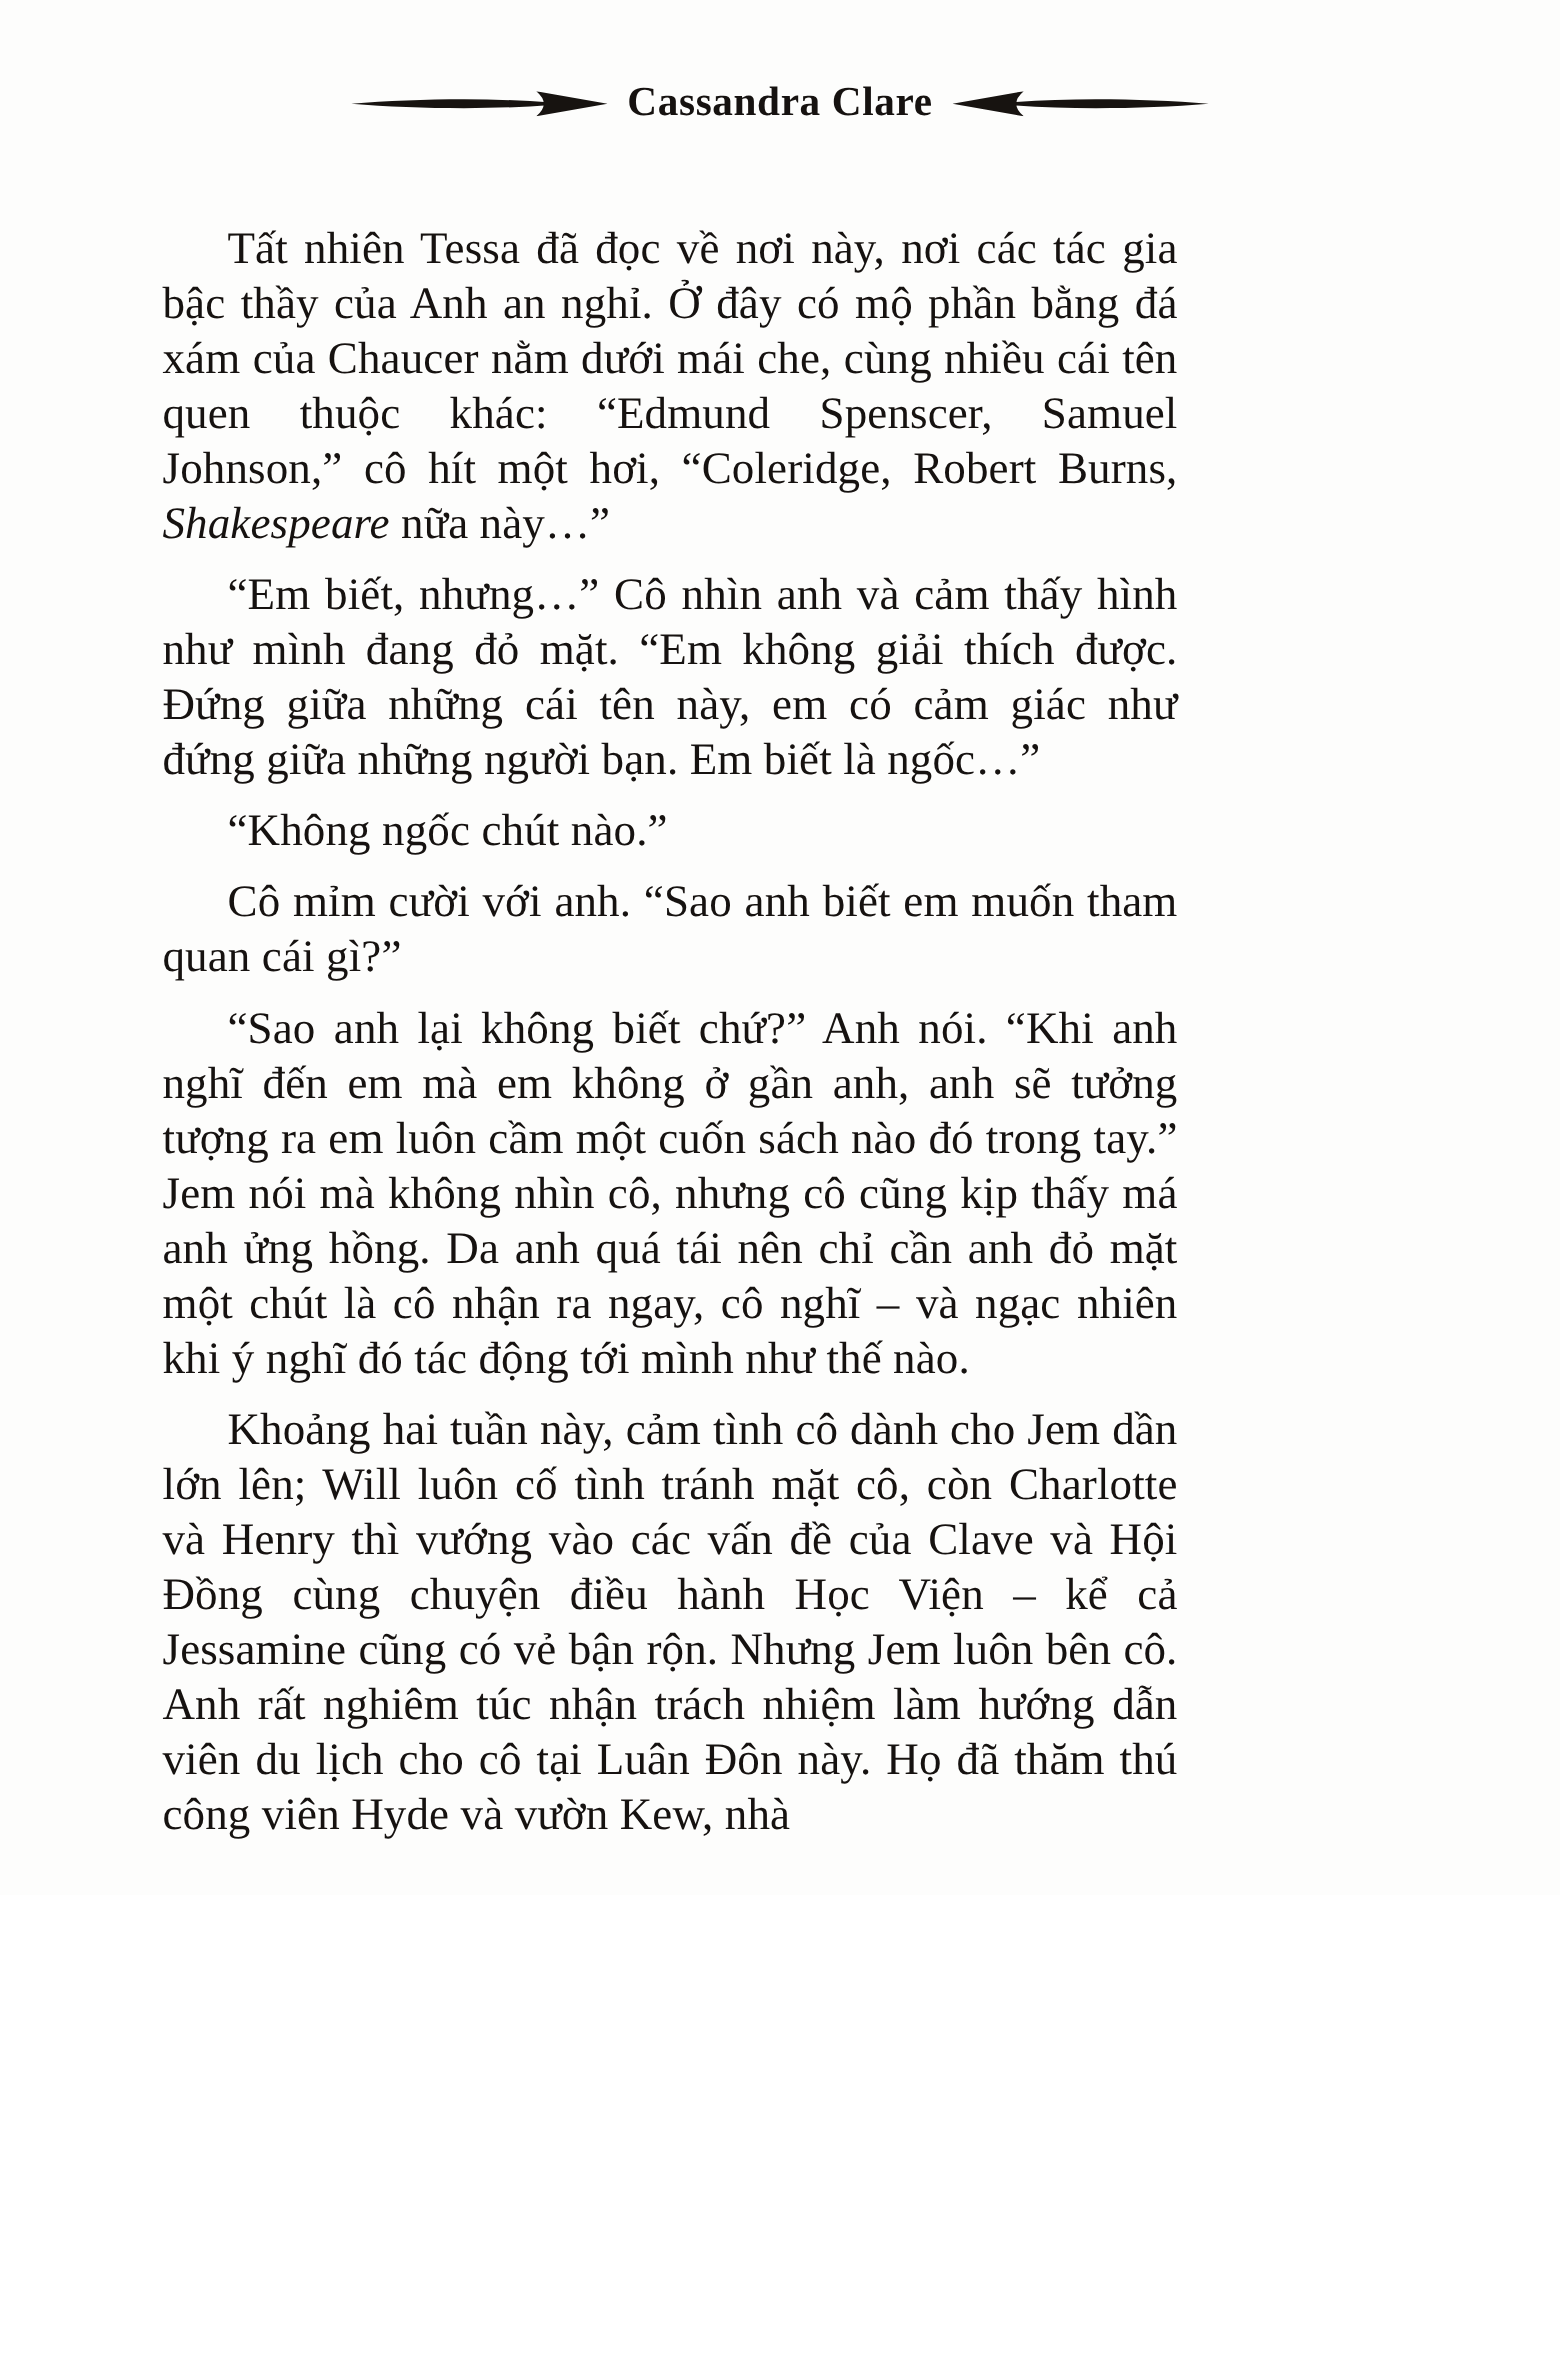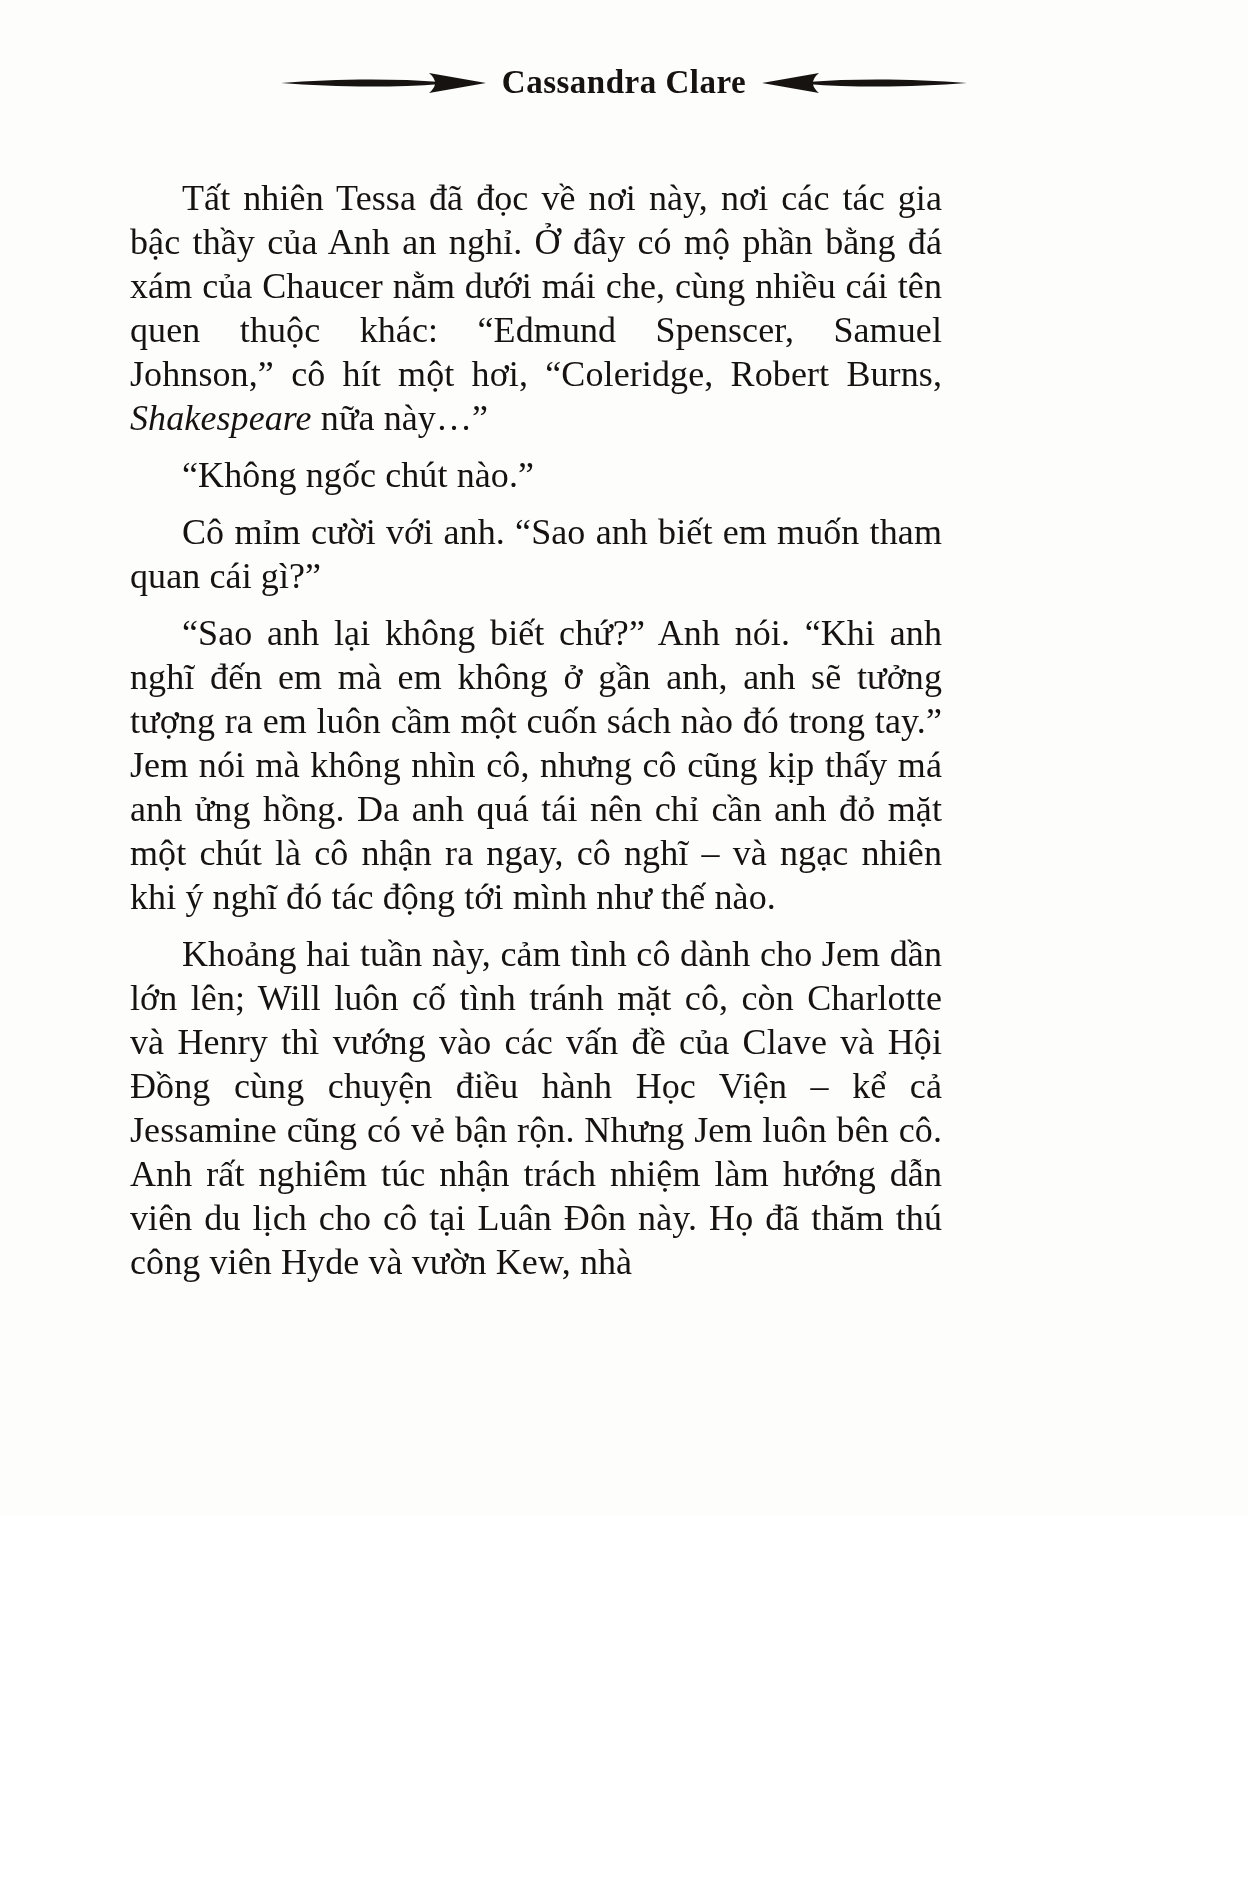--- a/index.html
+++ b/index.html
@@ -108,20 +108,21 @@
     <span class="flourish">
       <svg width="205" height="20" viewBox="0 0 205 20" aria-hidden="true">
         <path d="M205 10 C 155 6, 95 5, 45 9 L45 11 C 95 15, 155 14, 205 10 Z"></path>
         <path d="M0 10 L57 0 Q 45 10 57 20 Z"></path>
       </svg>
     </span>
   </div>
 
   <div class="body-text">
     <p><span>Tất nhiên Tessa đã đọc về nơi này, nơi các tác gia bậc thầy của Anh an nghỉ. Ở đây có mộ phần bằng đá xám của Chaucer nằm dưới mái che, cùng nhiều cái tên quen thuộc khác: “Edmund Spenscer, Samuel Johnson,” cô hít một hơi, “Coleridge, Robert Burns, </span><em>Shakespeare</em><span> nữa này…”</span></p>
+    <p>“Em biết, nhưng…” Cô nhìn anh và cảm thấy hình như mình đang đỏ mặt. “Em không giải thích được. Đứng giữa những cái tên này, em có cảm giác như đứng giữa những người bạn. Em biết là ngốc…”</p>
     <p>“Không ngốc chút nào.”</p>
     <p>Cô mỉm cười với anh. “Sao anh biết em muốn tham quan cái gì?”</p>
     <p>“Sao anh lại không biết chứ?” Anh nói. “Khi anh nghĩ đến em mà em không ở gần anh, anh sẽ tưởng tượng ra em luôn cầm một cuốn sách nào đó trong tay.” Jem nói mà không nhìn cô, nhưng cô cũng kịp thấy má anh ửng hồng. Da anh quá tái nên chỉ cần anh đỏ mặt một chút là cô nhận ra ngay, cô nghĩ – và ngạc nhiên khi ý nghĩ đó tác động tới mình như thế nào.</p>
     <p>Khoảng hai tuần này, cảm tình cô dành cho Jem dần lớn lên; Will luôn cố tình tránh mặt cô, còn Charlotte và Henry thì vướng vào các vấn đề của Clave và Hội Đồng cùng chuyện điều hành Học Viện – kể cả Jessamine cũng có vẻ bận rộn. Nhưng Jem luôn bên cô. Anh rất nghiêm túc nhận trách nhiệm làm hướng dẫn viên du lịch cho cô tại Luân Đôn này. Họ đã thăm thú công viên Hyde và vườn Kew, nhà</p>
   </div>
 
   <div class="camscanner-watermark">
     <div class="cs-logo">CS</div>
     <span class="wm-text">Scanned with CamScanner</span>
   </div>

